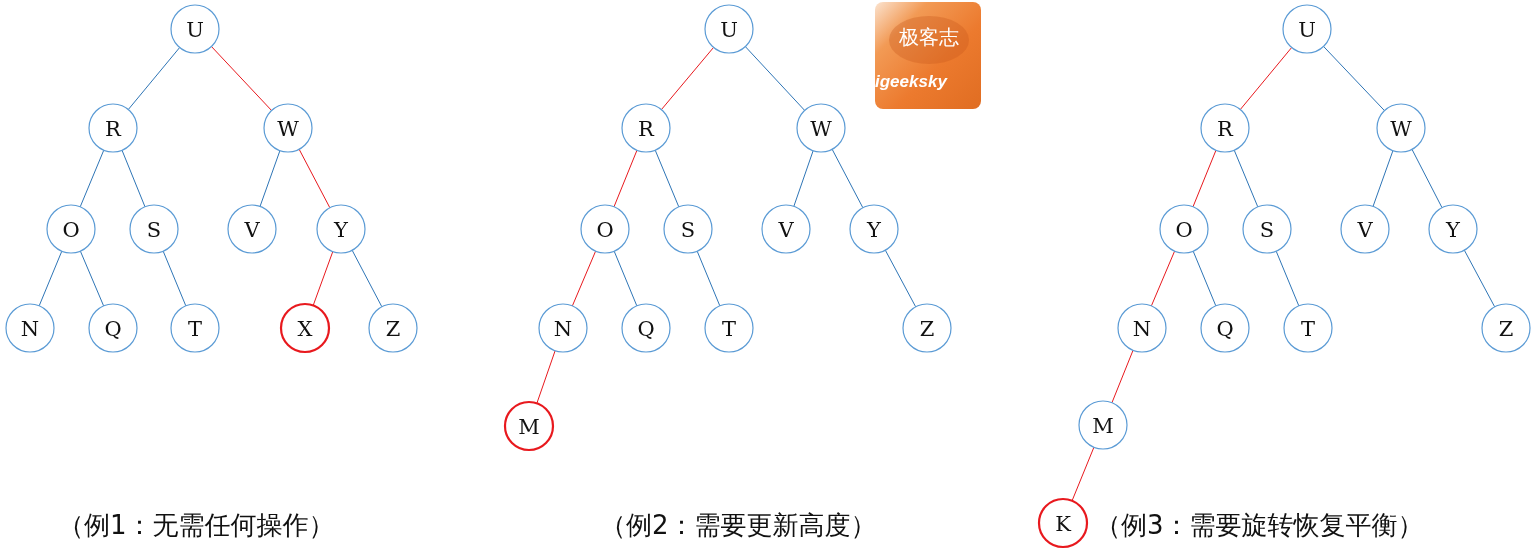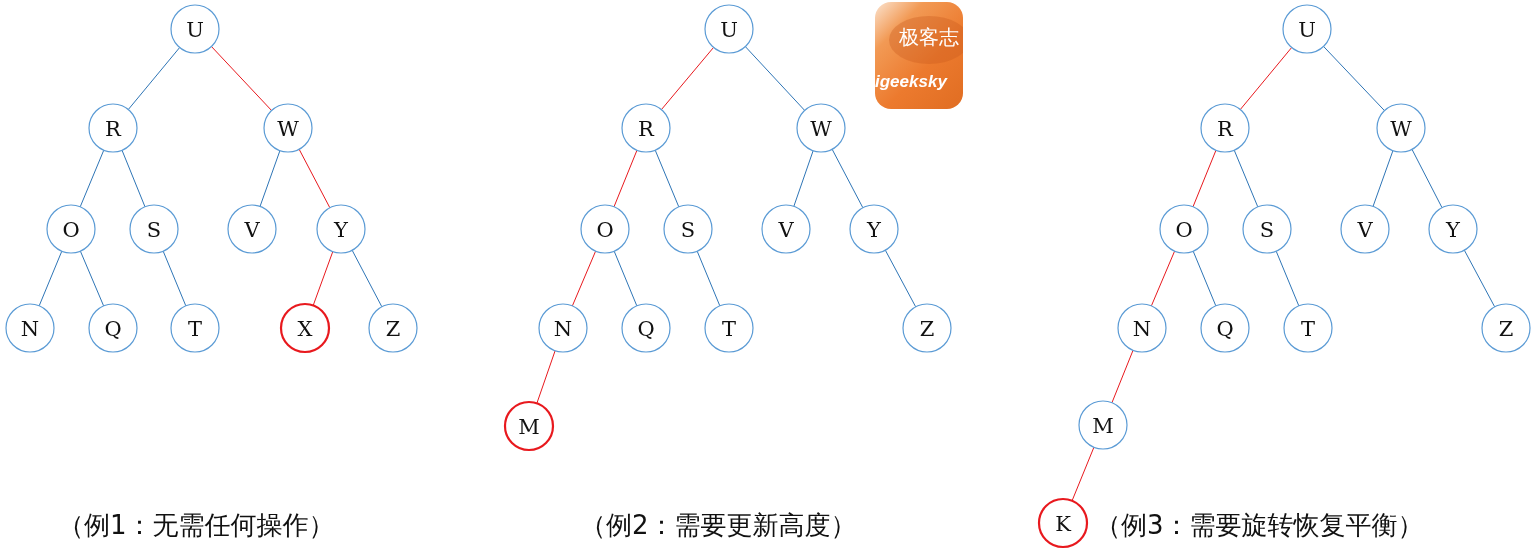--- a/index.html
+++ b/index.html
@@ -4,21 +4,21 @@
 <style>
   html, body { margin: 0; padding: 0; background: #ffffff; }
   body { width: 1534px; height: 552px; position: relative; overflow: hidden; }
   #canvas { position: absolute; left: 0; top: 0; }
   .node-circle { fill: #ffffff; stroke: #5b9bd5; stroke-width: 1.2; }
   .node-circle.hl { stroke: #e8191e; stroke-width: 2.2; }
   .node-label { font-family: "DejaVu Serif", "Liberation Serif", serif; font-size: 21px; fill: #111; text-anchor: middle; dominant-baseline: central; }
   .edge { stroke: #2e75b6; stroke-width: 1; }
   .edge.red { stroke: #e8191e; }
   .caption { position: absolute; font-family: "DejaVu Sans", "Liberation Sans", sans-serif; font-size: 26px; color: #111; white-space: nowrap; }
-  .logo { position: absolute; left: 875px; top: 2px; width: 88px; height: 107px; border-radius: 16px;
+  .logo { position: absolute; left: 875px; top: 2px; width: 106px; height: 107px; border-radius: 8px;
           background: linear-gradient(135deg, #fbe3cf 0%, #f29a55 25%, #ec7a2e 60%, #e06d22 100%); overflow: hidden; }
   .logo-oval { position: absolute; left: 14px; top: 14px; width: 80px; height: 48px; border-radius: 50%; background: rgba(200,90,30,0.35); }
   .logo-cn { position: absolute; left: 0; width: 108px; top: 22px; text-align: center; font-family: "DejaVu Serif", "Liberation Serif", serif; font-size: 20px; color: #fff; }
   .logo-en { position: absolute; left: 0; width: 108px; top: 70px; text-align: left; font-family: "Liberation Sans", "DejaVu Sans", sans-serif; font-weight: bold; font-style: italic; font-size: 17px; color: #fff; }
 </style>
 </head>
 <body>
 
 <svg id="canvas" width="1534" height="552" viewBox="0 0 1534 552" xmlns="http://www.w3.org/2000/svg">
     <g>
@@ -205,20 +205,20 @@
         <text x="1103" y="426" class="node-label">M</text>
       </g>
       <g>
         <circle cx="1063" cy="523" r="24" class="node-circle hl"></circle>
         <text x="1063" y="524" class="node-label">K</text>
       </g>
     </g>
   </svg>
 
 <div class="caption" style="left:58px; top:508px;">（例1：无需任何操作）</div>
-<div class="caption" style="left:580px; top:508px;">（例2：需要更新高度）</div>
+<div class="caption" style="left:600px; top:508px;">（例2：需要更新高度）</div>
 <div class="caption" style="left:1095px; top:508px;">（例3：需要旋转恢复平衡）</div>
 
 <div class="logo">
   <div class="logo-oval"></div>
   <div class="logo-cn">极客志</div>
   <div class="logo-en">igeeksky</div>
 </div>
 
 </body></html>

